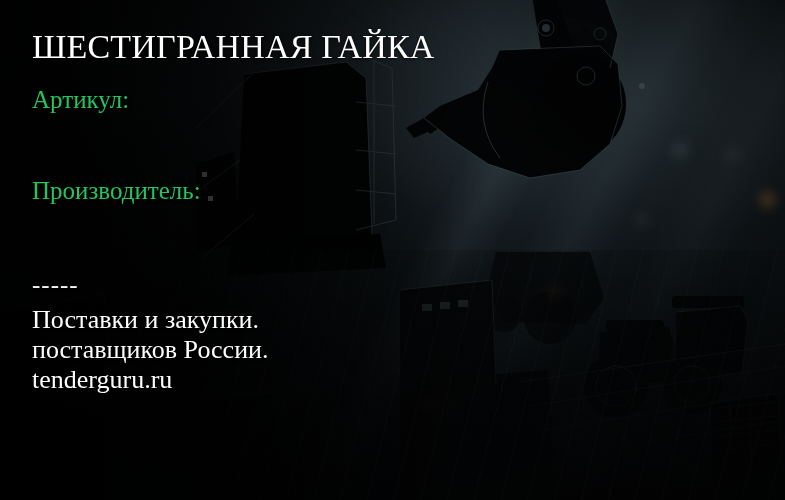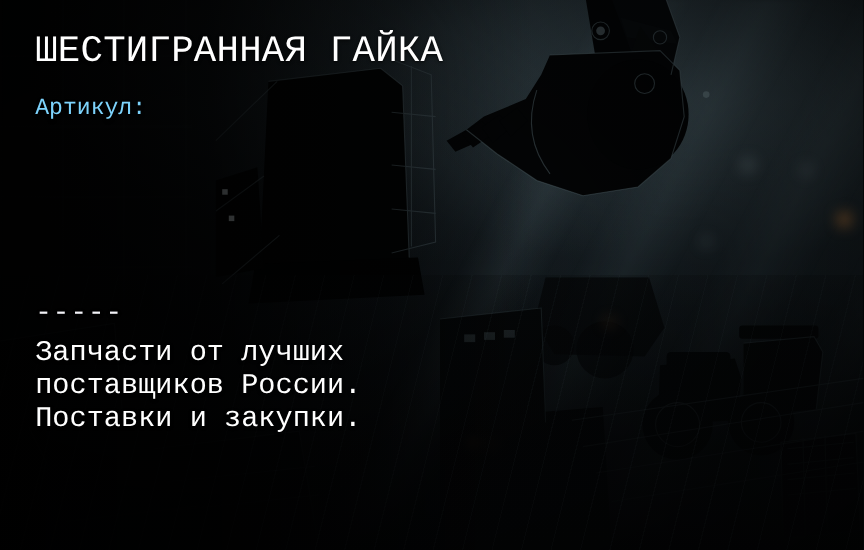--- a/index.html
+++ b/index.html
@@ -5,21 +5,21 @@
 <style>
   html,body{margin:0;padding:0;background:#000;}
   *{box-sizing:border-box;}
 
   #card{
     position:relative;
     width:785px;
     height:500px;
     overflow:hidden;
     background:#07090b;
-    font-family:Liberation Mono, monospace;
+    font-family:Liberation Serif, serif;
     -webkit-font-smoothing:antialiased;
   }
 
   
   .bg-layer{position:absolute;inset:0;pointer-events:none;}
 
   
   #bg-base{
     background:
       radial-gradient(115% 90% at 78% 18%, rgba(86,108,116,0.42) 0%, rgba(40,53,59,0.22) 34%, rgba(8,11,13,0.0) 68%),
@@ -96,24 +96,24 @@
     white-space:nowrap;
     text-shadow:0 1px 3px rgba(0,0,0,.85);
   }
 
   .field{position:absolute;left:0;width:440px;}
   #field-sku{top:84px;}
   #field-manufacturer{top:175px;}
 
   .field-label,.field-value{
     display:block;
-    font-size:21px;
+    font-size:25px;
     line-height:31px;
     font-weight:400;
-    color:#7dd3fc;
+    color:#22c55e;
     white-space:nowrap;
     text-shadow:0 1px 3px rgba(0,0,0,.85);
   }
 
   #separator{
     position:absolute;left:0;top:272px;
     font-size:25px;
     line-height:25px;
     letter-spacing:1px;
     color:#f2f2f7;
@@ -268,24 +268,25 @@
 
   <div id="content">
 
     <h1 id="product-title">ШЕСТИГРАННАЯ ГАЙКА</h1>
 
     <div class="field" id="field-sku">
       <span class="field-label">Артикул:</span>
     </div>
 
     <div class="field" id="field-manufacturer">
+      <span class="field-label">Производитель:</span>
     </div>
 
     <div id="separator">-----</div>
 
     <div id="promo">
-      <p>Запчасти от лучших</p>
+      <p>Поставки и закупки.</p>
       <p>поставщиков России.</p>
-      <p>Поставки и закупки.</p>
+      <p>tenderguru.ru</p>
     </div>
 
   </div>
 </div>
 
 </body></html>

